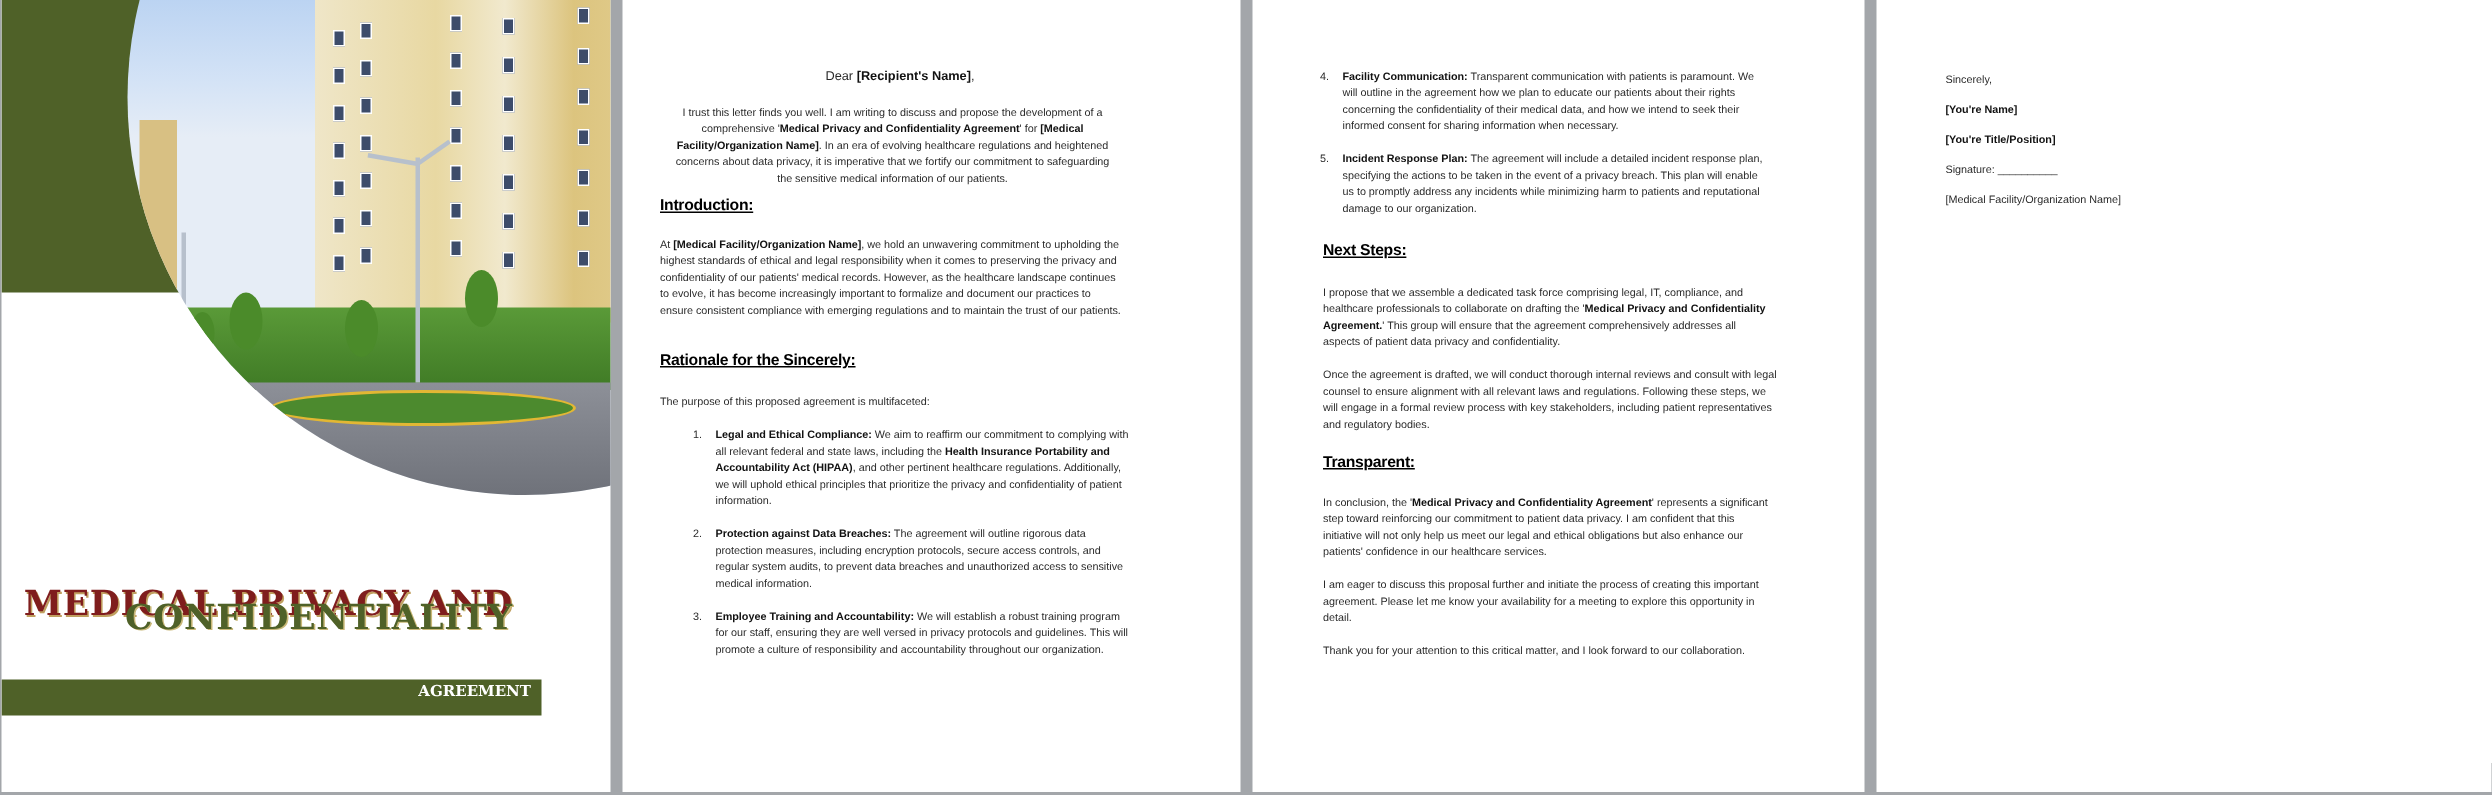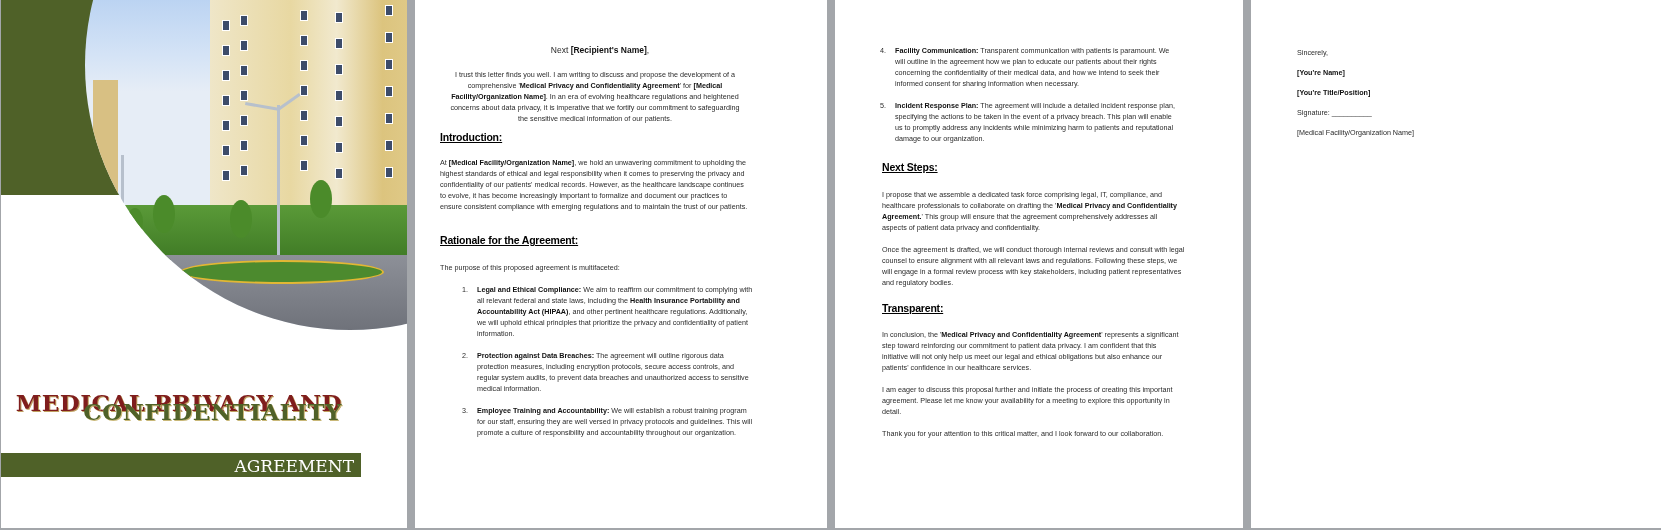--- a/index.html
+++ b/index.html
@@ -21,21 +21,21 @@
   .grass{position:absolute;left:0;top:405px;width:530px;height:55px;background:linear-gradient(180deg,#5a9a38,#3f7a25);}
   .road{position:absolute;left:0;top:455px;width:530px;height:80px;background:linear-gradient(180deg,#8d9098,#6d7078);}
   .island{position:absolute;left:95px;top:460px;width:200px;height:20px;border-radius:50%;background:#4c8a2e;border:2px solid #e2b734;}
   .pole{position:absolute;width:3px;background:#b7c0cc;}
   .lamp{position:absolute;height:3px;background:#b7c0cc;}
   .tree{position:absolute;width:22px;height:38px;border-radius:50%;background:#4b8b2a;}
 
   .title1{position:absolute;right:65px;top:368px;font-family:"DejaVu Serif",serif;font-weight:bold;font-size:23px;letter-spacing:0.5px;color:#7f1d1d;white-space:nowrap;text-shadow:1px 1px 0 #c0a060;margin-top:21px;}
   .title2{position:absolute;right:65px;top:398px;font-family:"DejaVu Serif",serif;font-weight:bold;font-size:23px;letter-spacing:0.5px;color:#4f6128;white-space:nowrap;text-shadow:1px 1px 0 #c9b878;}
   .bar{position:absolute;left:0;top:453px;width:360px;height:24px;background:#4f6128;}
-  .bar span{position:absolute;right:7px;top:3px;color:#fff;font-family:"DejaVu Serif",serif;font-weight:normal;font-size:17px;}
+  .bar span{position:absolute;right:7px;top:3px;color:#fff;font-family:"DejaVu Serif",serif;font-weight:bold;font-size:10px;}
 
   
   .txt{position:absolute;font-family:"Liberation Sans",sans-serif;font-size:7.2px;line-height:11px;color:#2a2a2a;}
   .txt b{color:#111;}
   .center{text-align:center;}
   .h{position:absolute;font-size:10.5px;font-weight:bold;text-decoration:underline;color:#000;letter-spacing:-0.2px;}
   .dear{font-size:8.5px;}
   ol{margin:0;padding:0;list-style:none;}
   .li{position:relative;padding-left:15px;margin-bottom:11px;}
   .li .n{position:absolute;left:0;top:0;}
@@ -101,30 +101,30 @@
   </div>
   <div class="title1">MEDICAL PRIVACY AND</div>
   <div class="title2">CONFIDENTIALITY</div>
   <div class="bar">
     <span>AGREEMENT</span>
   </div>
 </div>
 
 <div class="page" id="p2">
   <div class="txt center dear" style="left:40px;top:45px;width:290px">
-    <span>Next </span><b>[Recipient's Name]</b><span>,</span>
+    <span>Dear </span><b>[Recipient's Name]</b><span>,</span>
   </div>
   <div class="txt center" style="left:30px;top:69px;width:300px">
     <span>I trust this letter finds you well. I am writing to discuss and propose the development of a comprehensive '</span><b>Medical Privacy and Confidentiality Agreement</b><span>' for </span><b>[Medical Facility/Organization Name]</b><span>. In an era of evolving healthcare regulations and heightened concerns about data privacy, it is imperative that we fortify our commitment to safeguarding the sensitive medical information of our patients.</span>
   </div>
   <div class="h" style="left:25px;top:131px">Introduction:</div>
   <div class="txt" style="left:25px;top:157px;width:310px">
     <span>At </span><b>[Medical Facility/Organization Name]</b><span>, we hold an unwavering commitment to upholding the highest standards of ethical and legal responsibility when it comes to preserving the privacy and confidentiality of our patients' medical records. However, as the healthcare landscape continues to evolve, it has become increasingly important to formalize and document our practices to ensure consistent compliance with emerging regulations and to maintain the trust of our patients.</span>
   </div>
-  <div class="h" style="left:25px;top:234px">Rationale for the Agreement:</div>
+  <div class="h" style="left:25px;top:234px">Rationale for the Sincerely:</div>
   <div class="txt" style="left:25px;top:262px;width:310px">The purpose of this proposed agreement is multifaceted:</div>
   <ol class="txt" style="left:47px;top:284px;width:292px">
     <li class="li">
       <span class="n">1.</span><b>Legal and Ethical Compliance:</b><span> We aim to reaffirm our commitment to complying with all relevant federal and state laws, including the </span><b>Health Insurance Portability and Accountability Act (HIPAA)</b><span>, and other pertinent healthcare regulations. Additionally, we will uphold ethical principles that prioritize the privacy and confidentiality of patient information.</span>
     </li>
     <li class="li">
       <span class="n">2.</span><b>Protection against Data Breaches:</b><span> The agreement will outline rigorous data protection measures, including encryption protocols, secure access controls, and regular system audits, to prevent data breaches and unauthorized access to sensitive medical information.</span>
     </li>
     <li class="li">
       <span class="n">3.</span><b>Employee Training and Accountability:</b><span> We will establish a robust training program for our staff, ensuring they are well versed in privacy protocols and guidelines. This will promote a culture of responsibility and accountability throughout our organization.</span>

